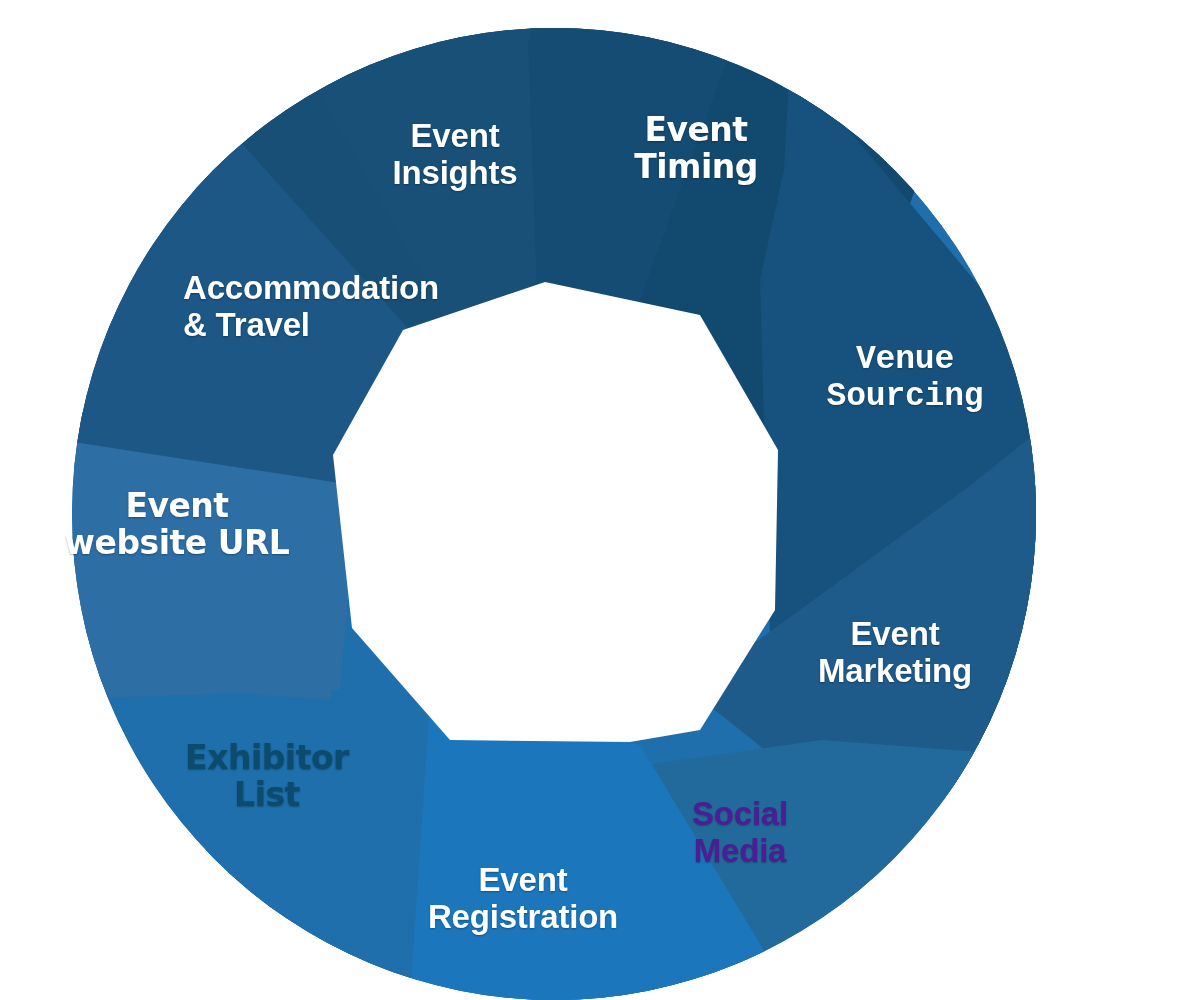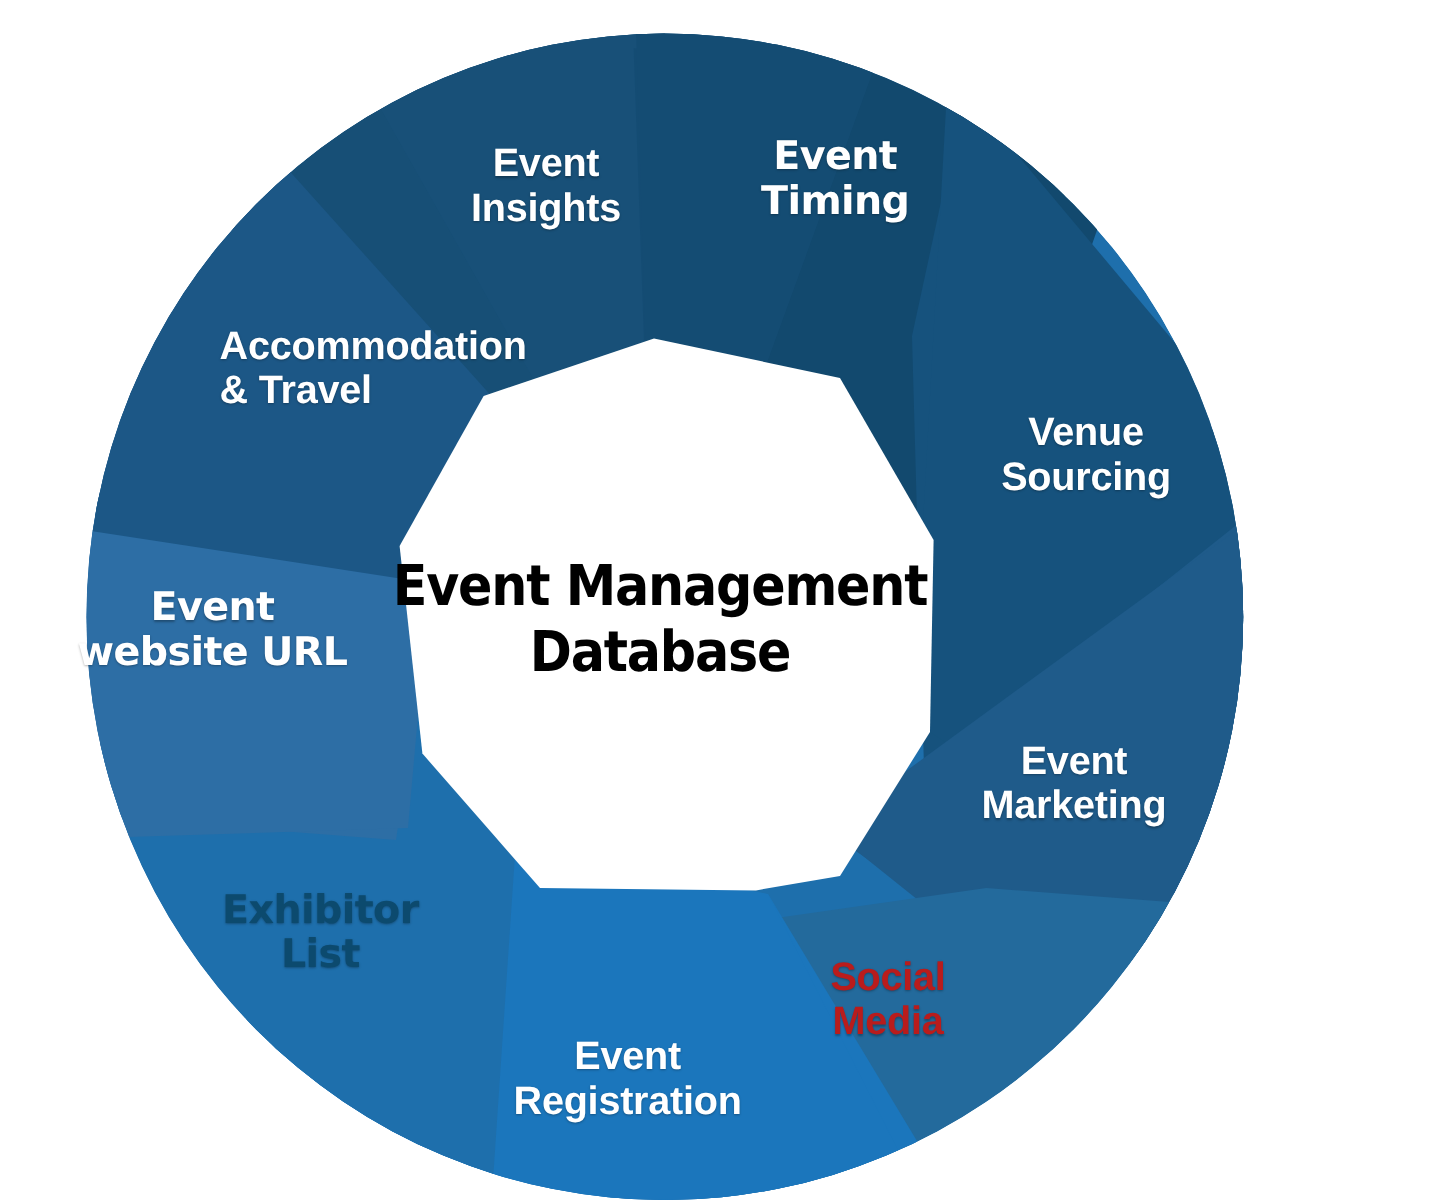--- a/index.html
+++ b/index.html
@@ -53,21 +53,21 @@
     text-align: center;
     line-height: 1.16;
     white-space: pre-line;
     pointer-events: none;
     letter-spacing: -1px;
     font-stretch: condensed;
   }
   
   #lbl-event-insights  { left: 330px; top: 118px;  width: 250px; font-size: 33px; }
   #lbl-event-timing    { left: 585px; top: 112px;  width: 222px; font-size: 33px; }
-  #lbl-venue-sourcing  { left: 790px; top: 342px;  width: 230px; font-size: 33px; }
+  #lbl-venue-sourcing  { left: 790px; top: 342px;  width: 230px; font-size: 33px; font-family: Liberation Mono, monospace; }
   #lbl-event-marketing { left: 780px; top: 616px;  width: 230px; font-size: 33px; }
   #lbl-social-media    { left: 640px; top: 796px;  width: 200px; font-size: 33px; }
   #lbl-event-registration { left: 398px; top: 862px; width: 250px; font-size: 33px; }
   #lbl-exhibitor-list  { left: 158px; top: 740px;  width: 218px; font-size: 33px; }
   #lbl-event-url       { left: 62px;  top: 488px;  width: 230px; font-size: 33px; }
   #lbl-accommodation   { left: 138px; top: 270px;  width: 300px; font-size: 33px; text-align: left; }
   #lbl-center          { left: 305px; top: 462px;  width: 490px; font-size: 47px; }
 </style>
 </head>
 <body>
@@ -121,31 +121,29 @@
 
   <div class="seg-label cond" id="lbl-event-timing" style="color: rgb(255, 255, 255);">Event
 Timing</div>
 
   <div class="seg-label" id="lbl-venue-sourcing" style="color: rgb(255, 255, 255);">Venue
 Sourcing</div>
 
   <div class="seg-label" id="lbl-event-marketing" style="color: rgb(255, 255, 255);">Event
 Marketing</div>
 
-  <div class="seg-label" id="lbl-social-media" style="color: #b91c1c;">Social
+  <div class="seg-label" id="lbl-social-media" style="color: #4c1d95;">Social
 Media</div>
 
   <div class="seg-label" id="lbl-event-registration" style="color: rgb(255, 255, 255);">Event
 Registration</div>
 
   <div class="seg-label cond" id="lbl-exhibitor-list" style="color: #0c4a6e;">Exhibitor
 List</div>
 
   <div class="seg-label cond" id="lbl-event-url" style="color: rgb(255, 255, 255);">Event
 website URL</div>
 
   <div class="seg-label" id="lbl-accommodation" style="color: rgb(255, 255, 255); margin-left: 45px;">Accommodation
 &amp; Travel</div>
 
-  <div class="center-label" id="lbl-center" style="color: rgb(0, 0, 0);">Event Management
-Database</div>
 
 </div>
 
 </body></html>

